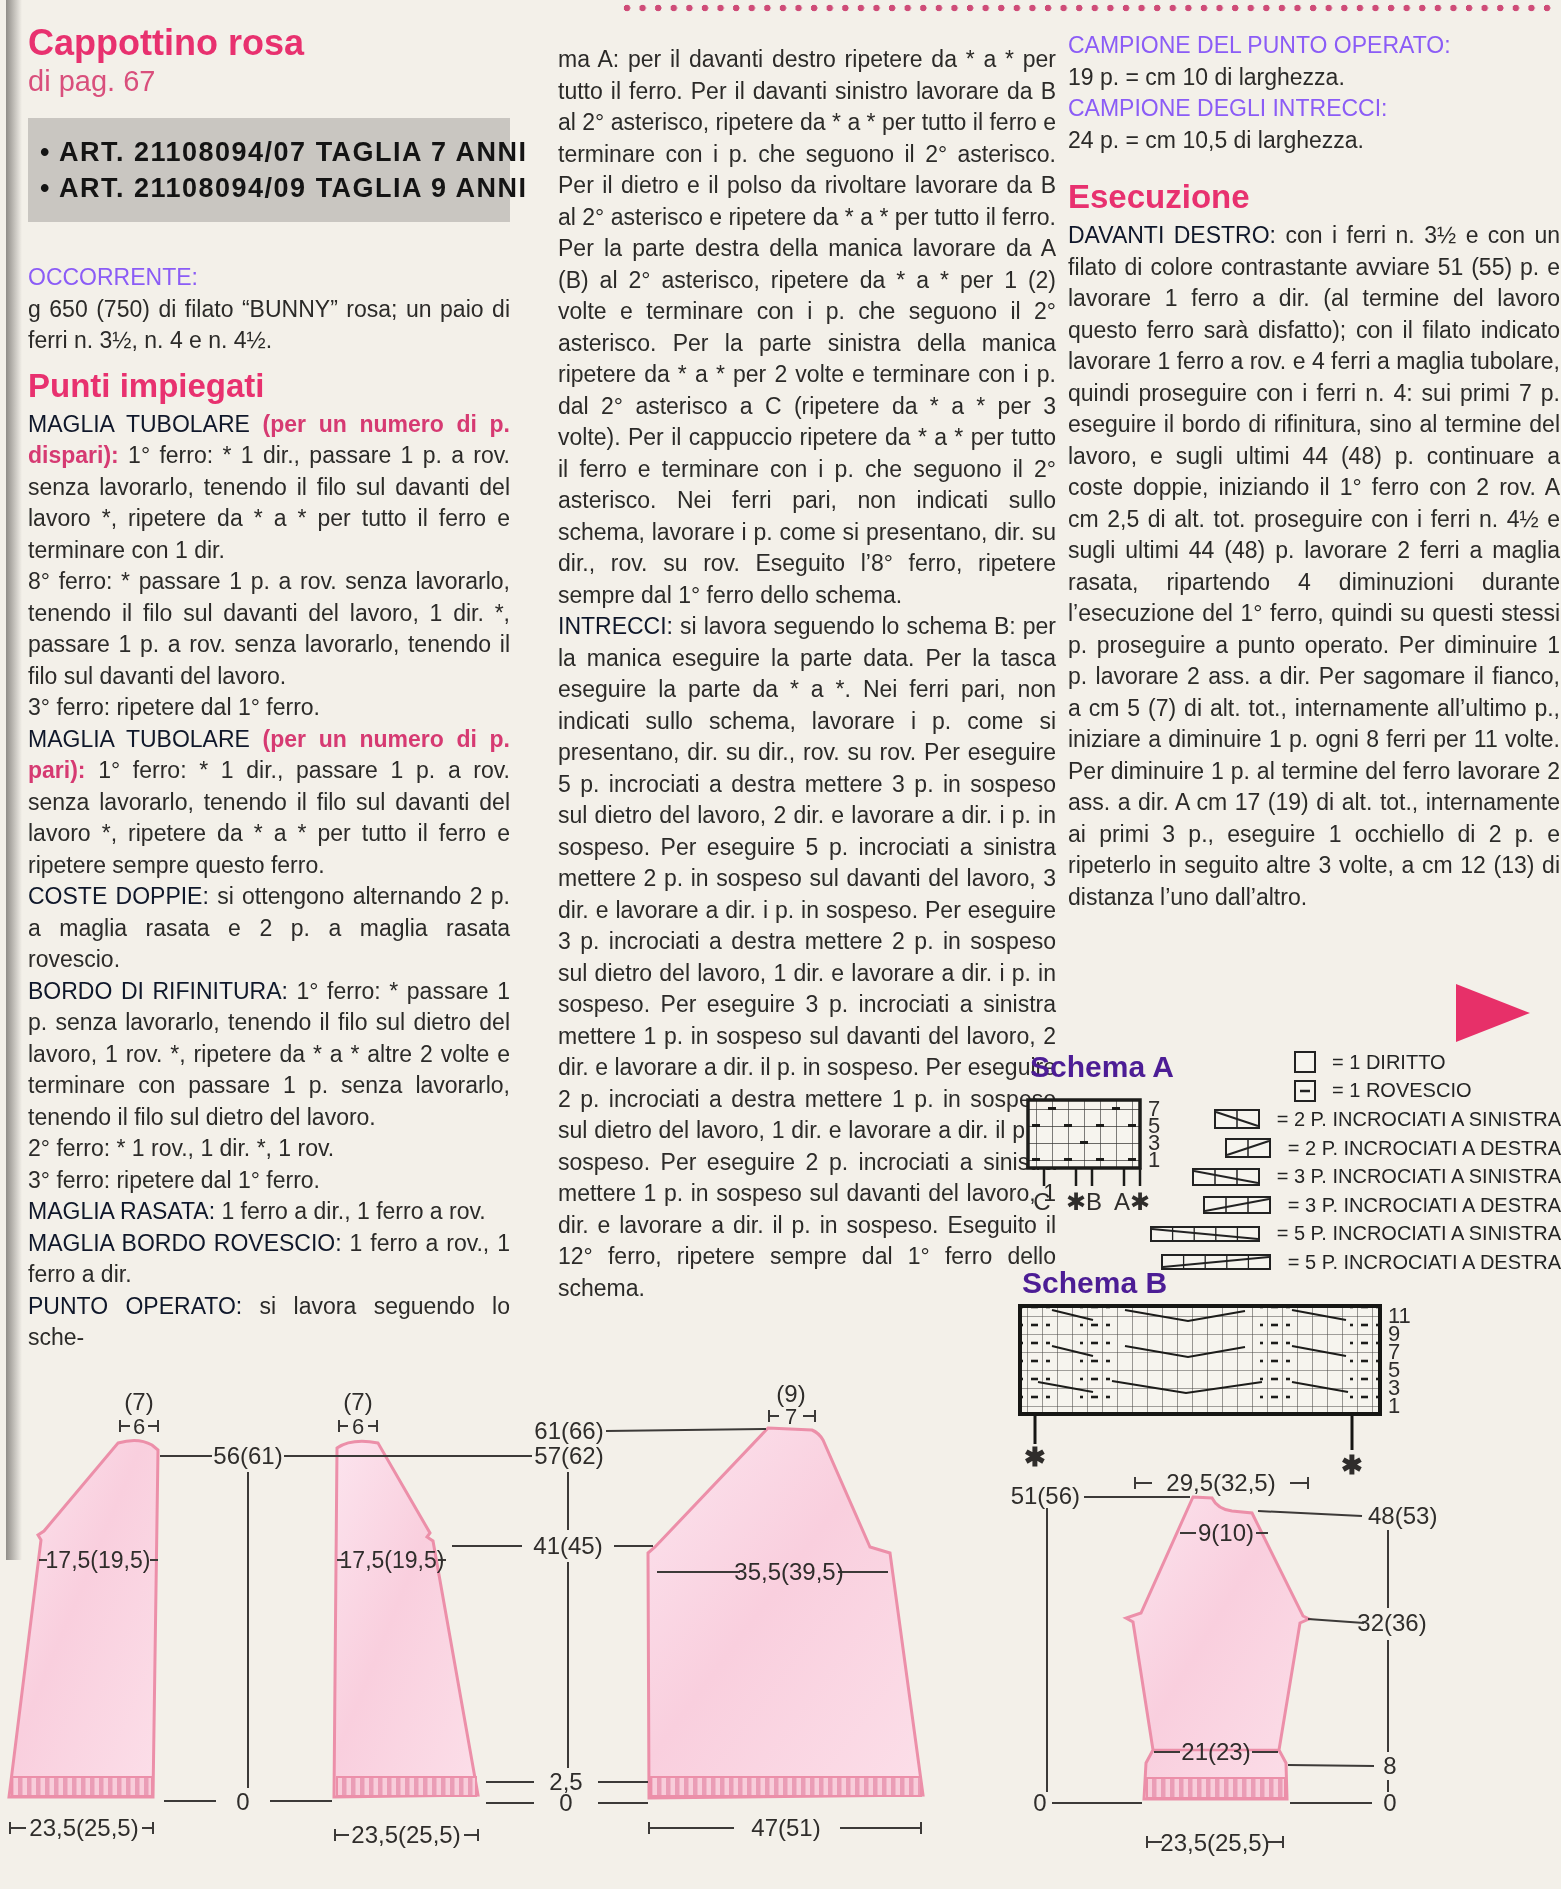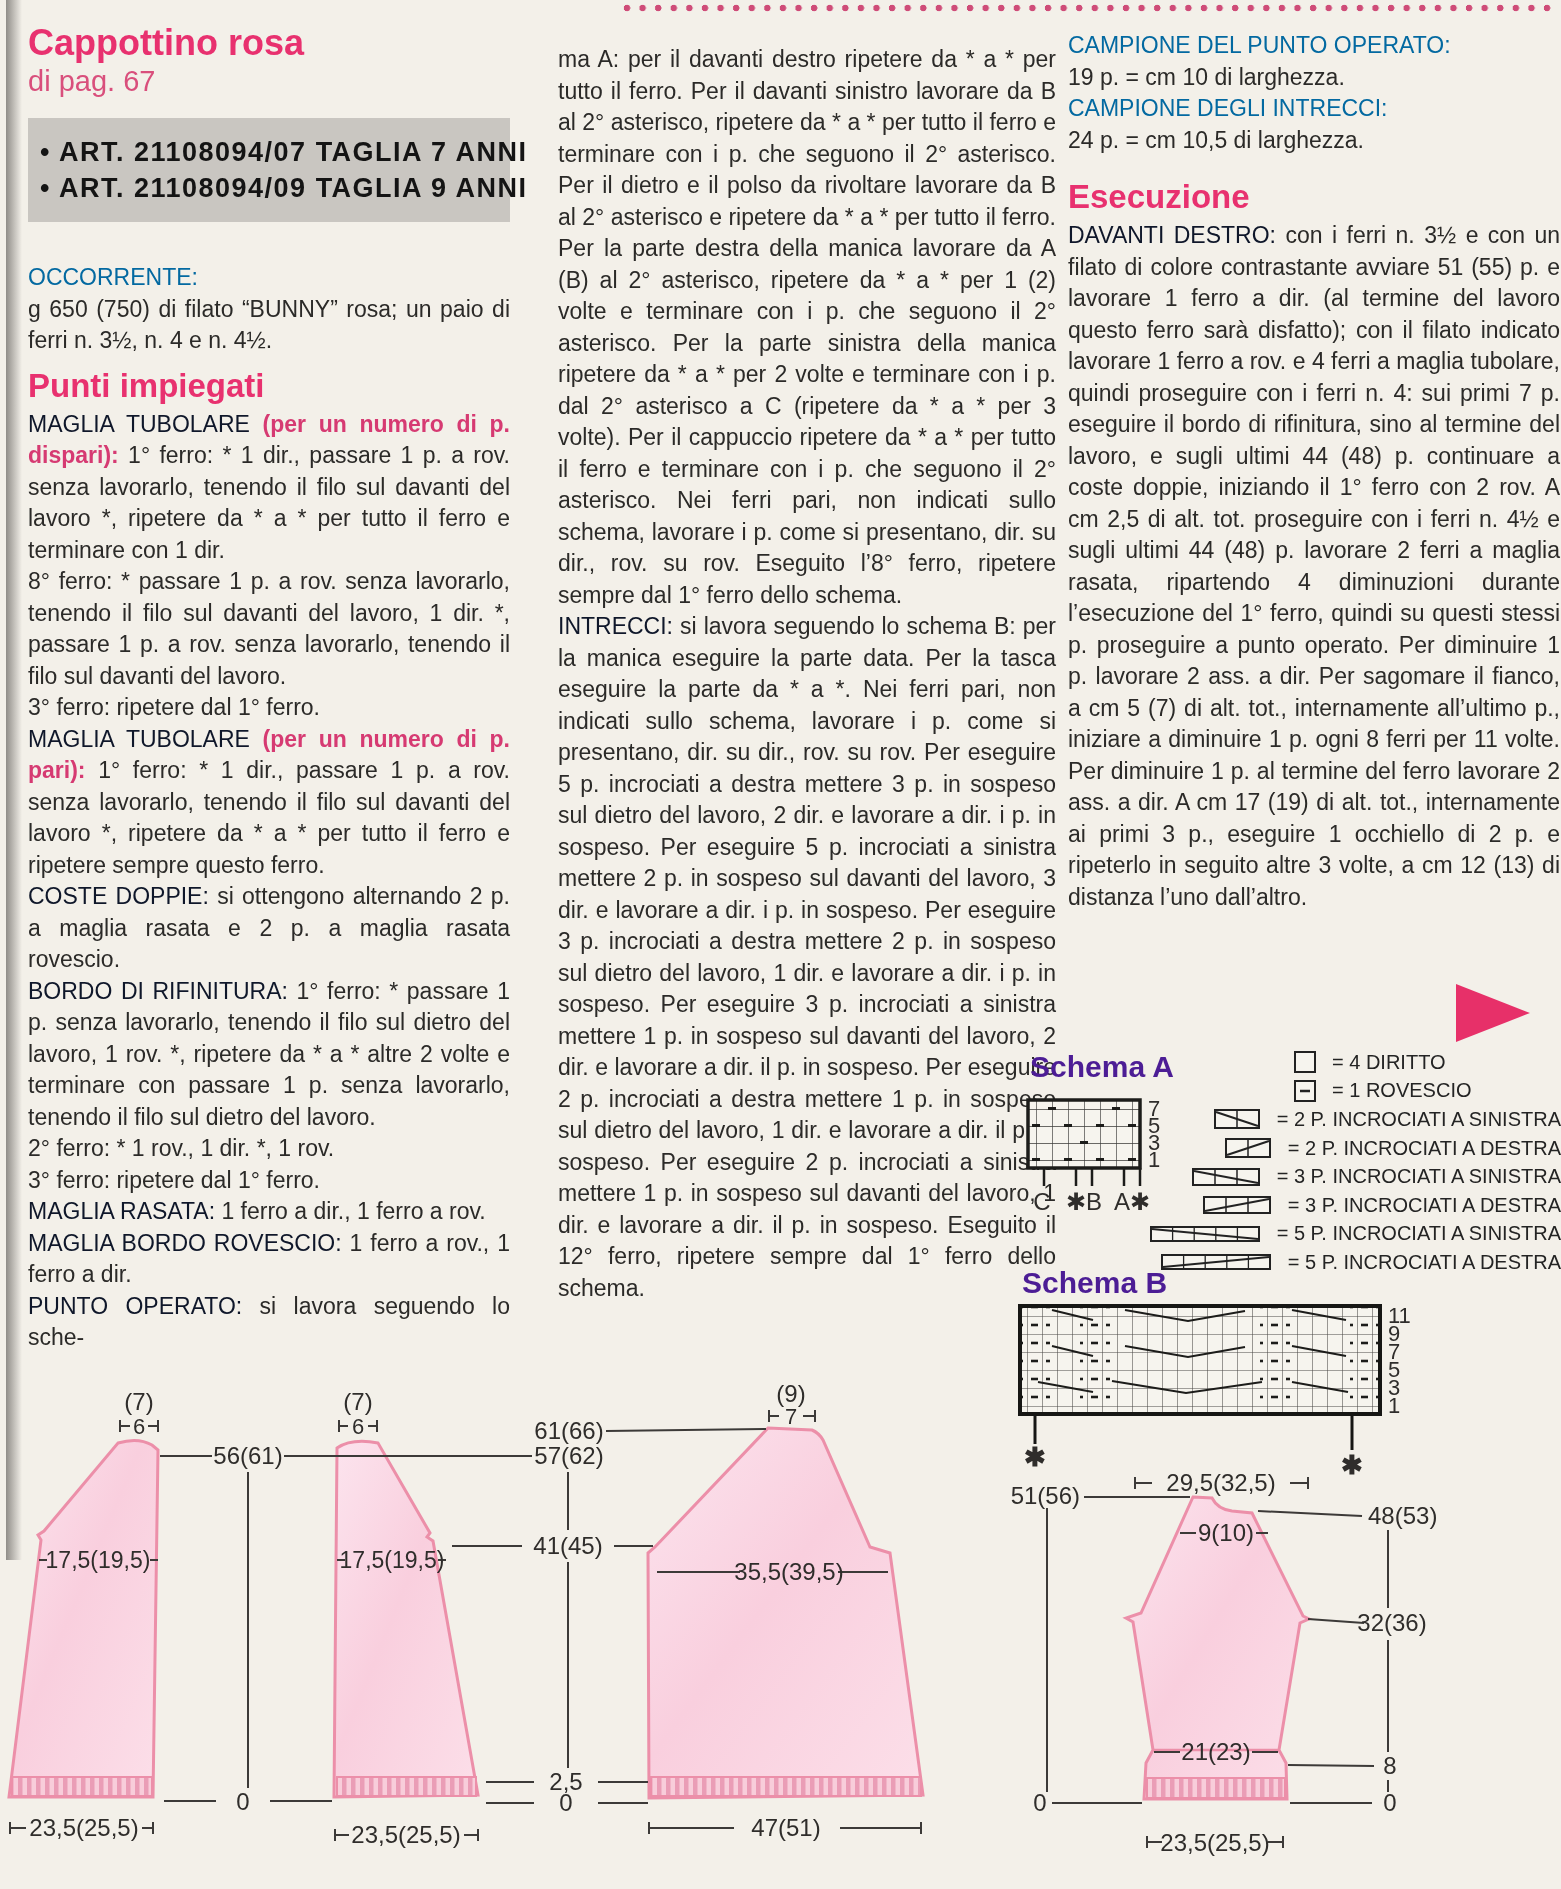--- a/index.html
+++ b/index.html
@@ -11,21 +11,21 @@
        background-image:radial-gradient(circle at 5px 6px,#cf4c78 3px,rgba(0,0,0,0) 3.6px);
        background-size:15.6px 13px;background-repeat:repeat-x;}
   .col{position:absolute;font-size:23px;line-height:31.5px;text-align:justify;}
   #col1{left:28px;top:22px;width:482px;}
   #col2{left:558px;top:24px;width:498px;margin-top:20px;}
   #col3{left:1068px;top:30px;width:492px;}
   .title{font-size:36px;line-height:42px;font-weight:bold;color:#e8316f;text-align:left;}
   .subtitle{font-size:29px;line-height:34px;color:#d94f7c;text-align:left;}
   .artbox{margin-top:20px;background:#c9c6c1;padding:16px 12px;}
   .artline{font-weight:bold;font-size:27px;line-height:36px;letter-spacing:1.5px;color:#141414;text-align:left;white-space:nowrap;}
-  .seclabel{color:#0369a1;}
+  .seclabel{color:#8b5cf6;}
   .h2{font-size:33px;line-height:38px;font-weight:bold;color:#e8316f;text-align:left;margin:10px 0 4px 0;}
   .gap1{height:40px;} .gap2{height:12px;}
   p{margin:0;}
   .lead{color:#0f172a;}
   .lead2{color:#d63a72;font-weight:bold;}
   .schema-title{position:absolute;font-size:30px;font-weight:bold;color:#4c1d95;text-align:right;}
   .legend{position:absolute;left:1100px;top:1048px;width:461px;}
   .lrow{display:flex;align-items:center;height:28.6px;}
   .lsym{width:218px;display:flex;justify-content:flex-end;align-items:center;}
   .llab{font-size:20px;color:#242424;margin-left:14px;white-space:nowrap;}
@@ -119,21 +119,21 @@
   <text x="112" y="118" font-size="24" text-anchor="middle">A✱</text>
 </svg>
 
 <div class="legend">
   <div class="lrow">
     <span class="lsym">
         <svg width="26" height="26">
           <rect x="3" y="3" width="20" height="20" fill="#f6f4ee" stroke="#222" stroke-width="2"></rect>
         </svg>
       </span>
-    <span class="llab">= 4 DIRITTO</span>
+    <span class="llab">= 1 DIRITTO</span>
   </div>
   <div class="lrow">
     <span class="lsym">
         <svg width="26" height="26">
           <rect x="3" y="3" width="20" height="20" fill="#f6f4ee" stroke="#222" stroke-width="2"></rect>
           <line x1="8" y1="13" x2="18" y2="13" stroke="#222" stroke-width="2.5"></line>
         </svg>
       </span>
     <span class="llab">= 1 ROVESCIO</span>
   </div>

